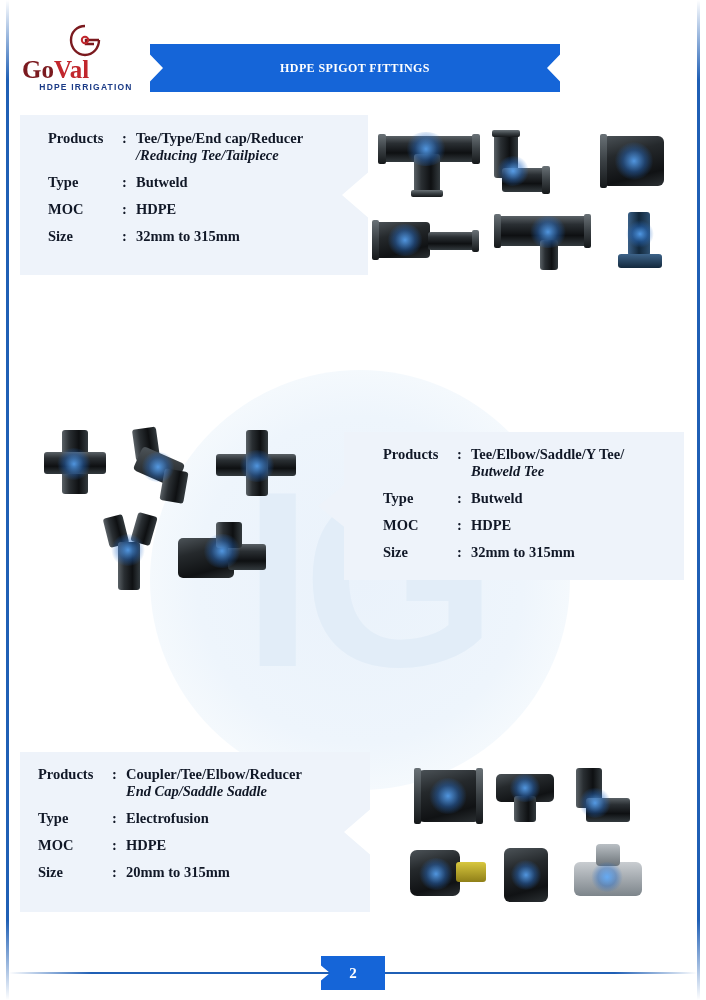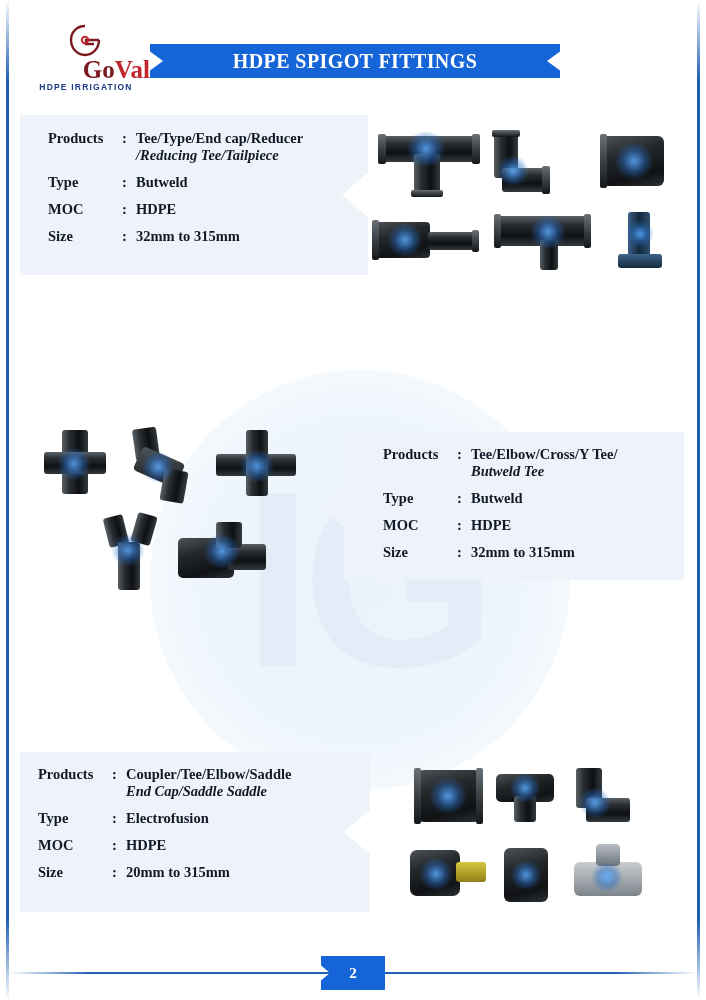--- a/index.html
+++ b/index.html
@@ -51,44 +51,44 @@
   .logo {
     position: absolute; left: 22px; top: 24px; width: 128px; height: 74px;
     z-index: 3;
   }
   .logo-mark {
     position: absolute; left: 46px; top: 0; width: 34px; height: 34px;
   }
   .logo-mark svg { display: block; }
   .logo-text {
     position: absolute; left: 0; top: 32px; width: 128px;
-    text-align: right;
+    text-align: left;
     font-family: "Liberation Serif", serif;
     font-size: 25px; font-weight: bold; color: #7b1a1f;
     letter-spacing: 0px;
   }
   .logo-text .v { color: #c1272d; }
   .logo-sub {
     position: absolute; left: 0; top: 58px; width: 128px;
     text-align: center;
     font-family: "Liberation Sans", sans-serif;
     font-size: 8.5px; letter-spacing: 1.2px; color: #1a3a86; font-weight: bold;
   }
 
   
   .banner {
     position: absolute;
-    height: 34px;
+    height: 48px;
     background: #1565d8;
     z-index: 3;
     display: flex; align-items: center; justify-content: center;
     color: #ffffff;
     font-family: "Liberation Serif", serif;
     font-weight: bold;
-    font-size: 20px;
+    font-size: 12px;
     letter-spacing: .4px;
     clip-path: polygon(0 0, 100% 0, 100% 100%, 0 100%, 0 78%, 12px 50%, 0 22%);
   }
   .banner.b1 { left: 150px; top: 44px; width: 410px;
     clip-path: polygon(0 0, 100% 0, 100% 22%, calc(100% - 13px) 50%, 100% 78%, 100% 100%, 0 100%, 0 78%, 13px 50%, 0 22%); }
   .banner.b2 { left: 150px; top: 360px; width: 412px;
     clip-path: polygon(0 0, 100% 0, 100% 22%, calc(100% - 13px) 50%, 100% 78%, 100% 100%, 0 100%, 0 78%, 13px 50%, 0 22%); }
   .banner.b3 { left: 150px; top: 675px; width: 412px;
     clip-path: polygon(0 0, 100% 0, 100% 22%, calc(100% - 13px) 50%, 100% 78%, 100% 100%, 0 100%, 0 78%, 13px 50%, 0 22%); }
 
@@ -280,21 +280,21 @@
 
   <div class="panel p2"></div>
 
   <div class="spec spec2">
     <table>
       <tbody>
           <tr>
         <td class="lbl">Products</td>
         <td class="col">:</td>
         <td class="val">
-          <span>Tee/Elbow/Cross/Y Tee/</span>
+          <span>Tee/Elbow/Saddle/Y Tee/</span>
           <span class="line2">Butweld Tee</span>
         </td>
       </tr>
       <tr>
         <td class="lbl">Type</td>
         <td class="col">:</td>
         <td class="val">Butweld</td>
       </tr>
       <tr>
         <td class="lbl">MOC</td>
@@ -345,21 +345,21 @@
 
   <div class="panel p3"></div>
 
   <div class="spec spec3">
     <table>
       <tbody>
           <tr>
         <td class="lbl">Products</td>
         <td class="col">:</td>
         <td class="val">
-          <span>Coupler/Tee/Elbow/Saddle</span>
+          <span>Coupler/Tee/Elbow/Reducer</span>
           <span class="line2">End Cap/Saddle Saddle</span>
         </td>
       </tr>
       <tr>
         <td class="lbl">Type</td>
         <td class="col">:</td>
         <td class="val">Electrofusion</td>
       </tr>
       <tr>
         <td class="lbl">MOC</td>

